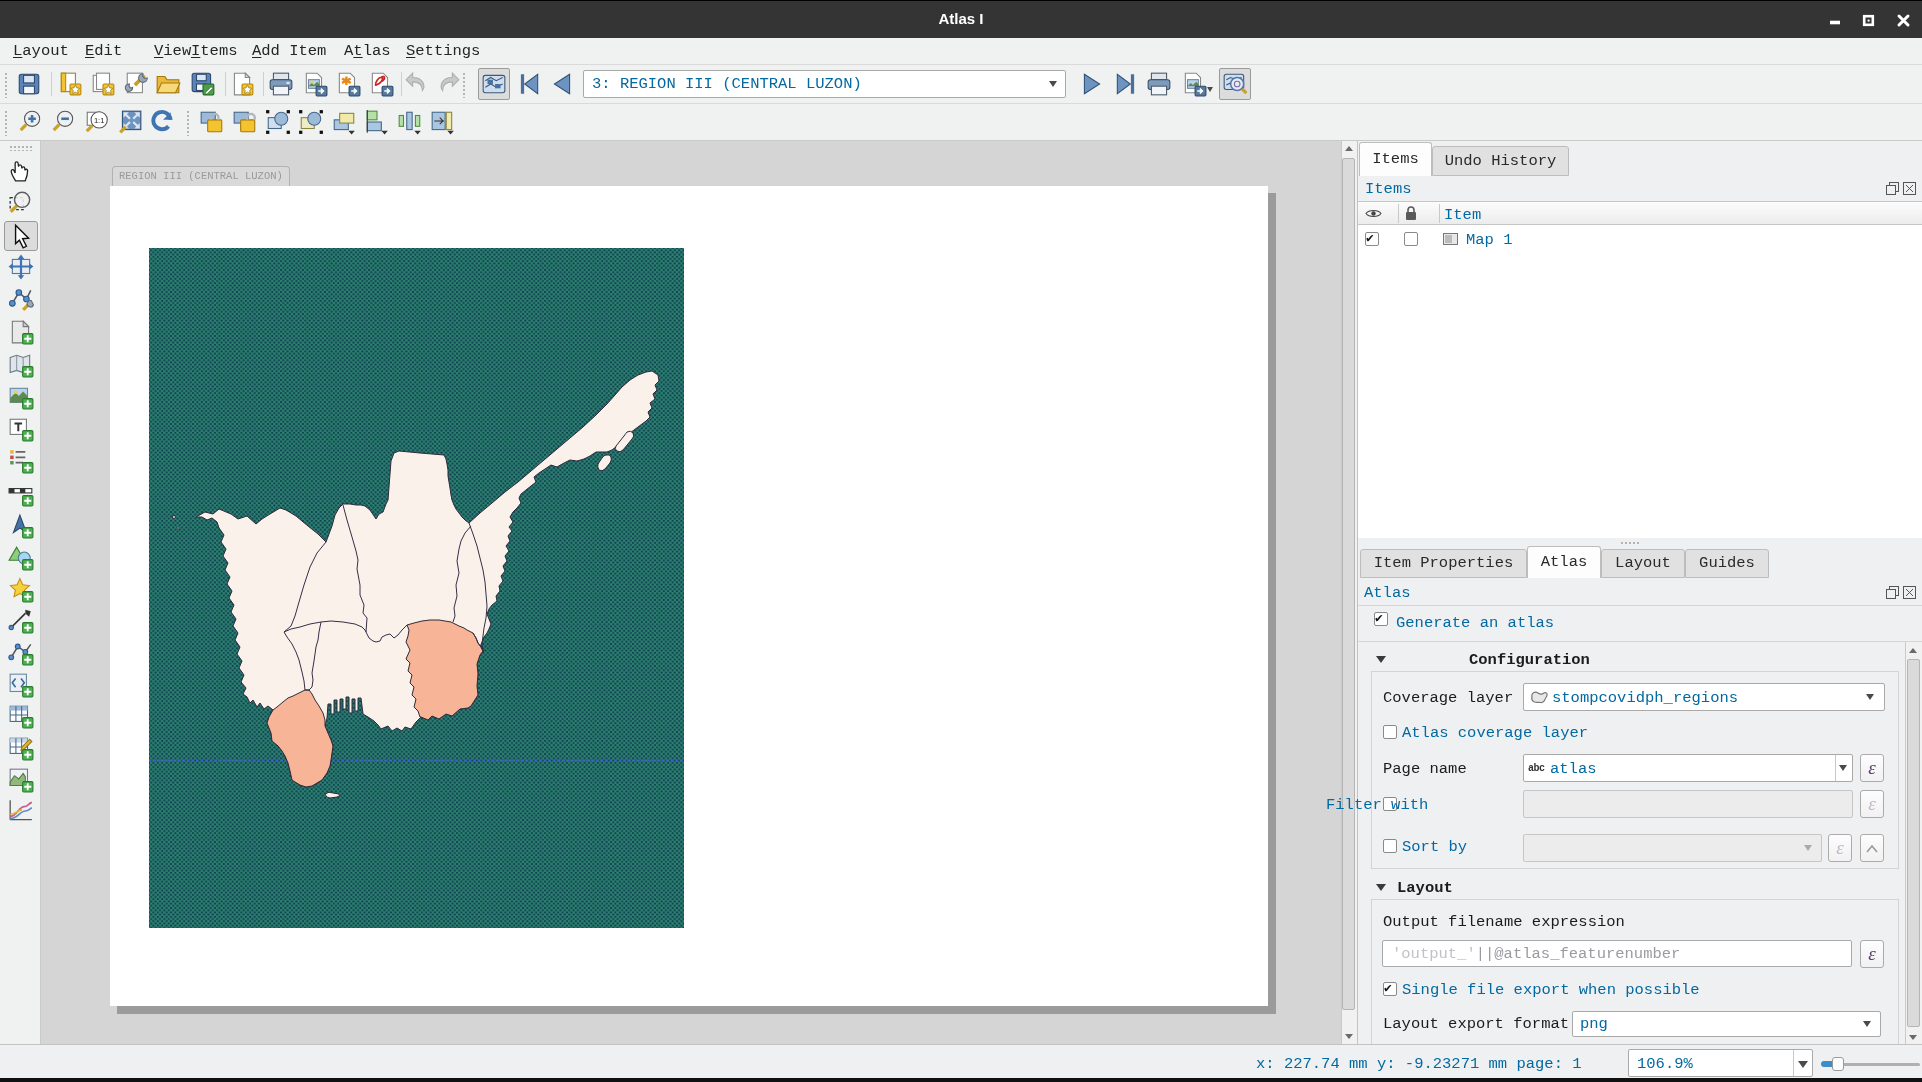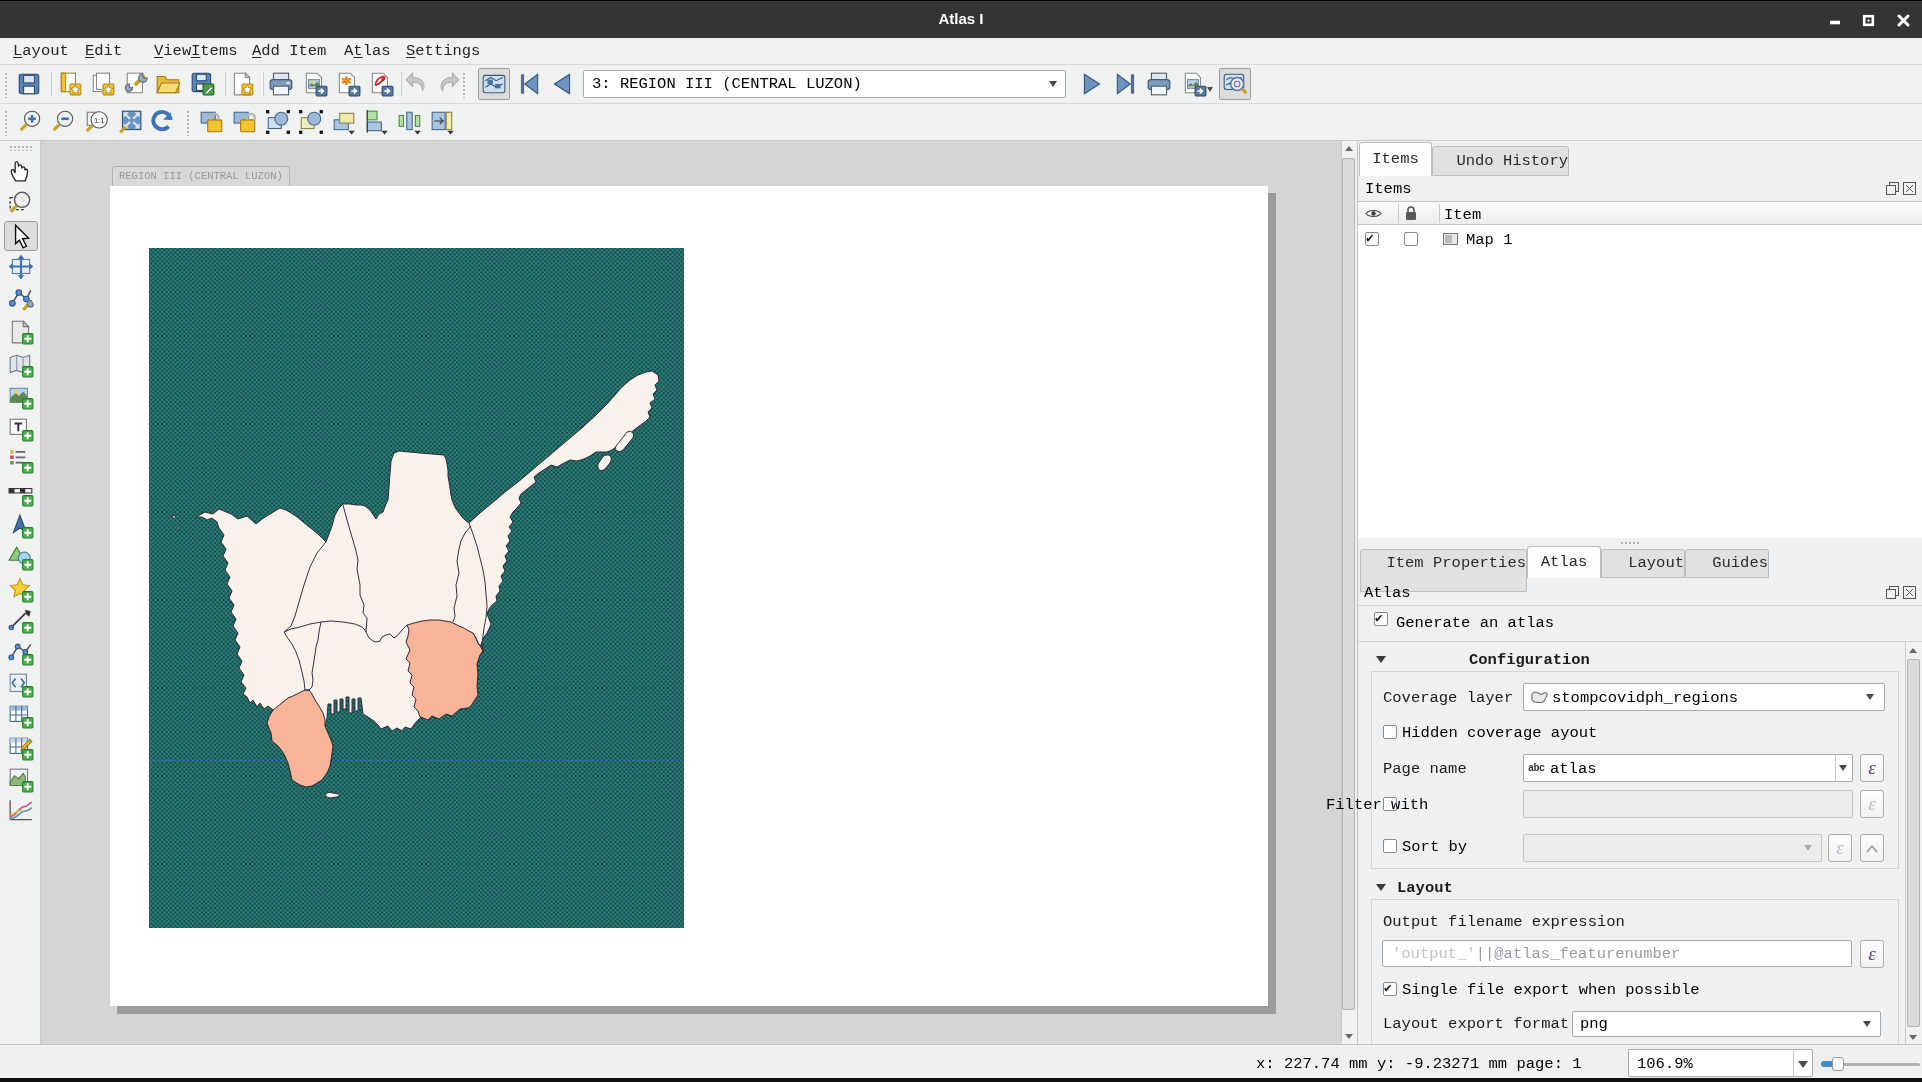--- a/index.html
+++ b/index.html
@@ -21,34 +21,34 @@
   #bottomstrip{left:0;top:1078px;width:1922px;height:4px;background:#101010;}
   #page{left:69px;top:45px;width:1158px;height:820px;background:#ffffff;}
   #shadow-r{left:1227px;top:52px;width:8px;height:821px;background:#9b9b9b;}
   #shadow-b{left:76px;top:865px;width:1159px;height:8px;background:#9b9b9b;}
   #maplabel{left:71px;top:25px;height:20px;padding:0 6px;background:#d9d9d9;border:1px solid #b2b2b2;border-bottom:none;
     border-radius:4px 4px 0 0;font-size:10.5px;line-height:19px;color:#9a9a9a;box-sizing:border-box;}
   #mapsvg{left:108px;top:107px;}
   .sepdots{position:absolute;width:5px;height:26px;
     background-image:radial-gradient(circle,#b4b4b4 1px,transparent 1.2px);background-size:4px 4px;}
   .vline{position:absolute;width:1px;background:#cfcfcf;}
-  .mono{font-size:15.5px;color:#000000;}
+  .mono{font-size:15.5px;color:#0369a1;}
   .chk{position:absolute;width:14px;height:14px;background:#fff;border:1px solid #8a8a8a;box-sizing:border-box;border-radius:2px;}
   .chk.on::after{content:"✔";position:absolute;left:0px;top:-3px;font-size:13px;color:#111;font-weight:bold;}
   .combo{position:absolute;background:#fff;border:1px solid #a9a9a9;border-radius:2px;box-sizing:border-box;}
   .carr{position:absolute;width:0;height:0;border-left:4.5px solid transparent;border-right:4.5px solid transparent;border-top:6px solid #4a4a4a;}
   .ebtn{position:absolute;width:24px;height:28px;background:linear-gradient(#fdfdfd,#f1f1f1);border:1px solid #ababab;
     border-radius:3px;box-sizing:border-box;text-align:center;}
   .ebtn span{font-family:"Liberation Serif",serif;font-size:19px;font-style:italic;color:#5b3f70;line-height:26px;}
   .ebtn.dis span{color:#c3b7cc;}
   .gtitle{position:absolute;font-size:15.5px;font-weight:bold;color:#1c1c1c;}
   .glabel{position:absolute;font-size:15.5px;color:#1c1c1c;}
   .gframe{position:absolute;border:1px solid #d4d4d4;box-sizing:border-box;}
   .tab{position:absolute;box-sizing:border-box;font-size:15.5px;color:#2a2a2a;text-align:center;}
-  .tab.inactive{background:#e1e1e1;border:1px solid #bdbdbd;border-radius:3px 3px 0 0;text-align:right;}
+  .tab.inactive{background:#e1e1e1;border:1px solid #bdbdbd;border-radius:3px 3px 0 0;}
   .tab.active{background:#fdfdfd;border:1px solid #bdbdbd;border-bottom:none;border-radius:3px 3px 0 0;}
 </style>
 </head>
 <body>
 <div class="abs" id="titlebar"></div>
 <div class="abs" id="title">Atlas I</div>
 
 <svg class="abs" style="left:1820px;top:8px" width="100" height="24" viewBox="0 0 100 24">
   <line x1="10" y1="14.5" x2="20" y2="14.5" stroke="#fff" stroke-width="3.6"></line>
   <rect x="44.2" y="8.2" width="8.6" height="8.6" fill="none" stroke="#fff" stroke-width="2.6"></rect>
@@ -479,21 +479,21 @@
 <div class="abs mono" style="left:1444px;top:206px">Item</div>
 <div class="chk on" style="left:1365px;top:232px"></div>
 <div class="chk" style="left:1404px;top:232px"></div>
 <svg class="abs" style="left:1443px;top:233px" width="15" height="12">
     <rect x="0.5" y="0.5" width="14" height="11" fill="#e8e8e8" stroke="#777"></rect>
     <rect x="2" y="2" width="7" height="8" fill="#bbb"></rect>
   </svg>
 <div class="abs mono" style="left:1466px;top:231px">Map 1</div>
 <div class="abs" style="left:1620px;top:541px;width:20px;height:5px;background-image:radial-gradient(circle,#b4b4b4 1px,transparent 1.2px);background-size:4px 4px"></div>
 
-<div class="tab inactive" style="left:1360px;top:549px;width:167px;height:43px;line-height:27px">Item Properties</div>
+<div class="tab inactive" style="left:1360px;top:549px;width:167px;height:29px;line-height:27px">Item Properties</div>
 <div class="tab active" style="left:1527px;top:546px;width:74px;height:32px;line-height:30px">Atlas</div>
 <div class="tab inactive" style="left:1601px;top:549px;width:84px;height:29px;line-height:27px">Layout</div>
 <div class="tab inactive" style="left:1685px;top:549px;width:84px;height:29px;line-height:27px">Guides</div>
 <div class="abs mono" style="left:1364px;top:584px">Atlas</div>
 <svg class="abs" style="left:1886px;top:586px" width="13" height="13" viewBox="0 0 13 13">
     <rect x="3.5" y="0.5" width="9" height="9" fill="none" stroke="#555"></rect>
     <rect x="0.5" y="3.5" width="9" height="9" fill="#eff0f1" stroke="#555"></rect>
   </svg>
 <svg class="abs" style="left:1903px;top:586px" width="13" height="13" viewBox="0 0 13 13">
     <rect x="0.5" y="0.5" width="12" height="12" fill="none" stroke="#555"></rect>
@@ -519,21 +519,21 @@
 <div class="gtitle" style="left:1469px;top:651px">Configuration</div>
 <div class="gframe" style="left:1371px;top:671px;width:528px;height:198px"></div>
 <div class="glabel" style="left:1383px;top:689px">Coverage layer</div>
 <div class="combo" style="left:1523px;top:683px;width:362px;height:28px"></div>
 <svg class="abs" style="left:1530px;top:690px" width="18" height="14" viewBox="0 0 18 14">
     <path d="M2 7 C1 3 5 1 8 3 C10 4.5 12 4.5 14 3 C17 1.5 18 5 16 7.5 C14 10 15 13 11 12.5 C8 12 7 13 4.5 12 C1.5 11 1.5 9 2 7z" fill="#e8e8e8" stroke="#777" stroke-width="1.2"></path>
   </svg>
 <div class="abs mono" style="left:1552px;top:689px">stompcovidph_regions</div>
 <div class="carr" style="left:1866px;top:694px"></div>
 <div class="chk" style="left:1383px;top:725px"></div>
-<div class="abs mono" style="left:1402px;top:724px">Hidden coverage ayout</div>
+<div class="abs mono" style="left:1402px;top:724px">Atlas coverage layer</div>
 <div class="glabel" style="left:1383px;top:760px">Page name</div>
 <div class="combo" style="left:1523px;top:754px;width:330px;height:28px"></div>
 <div class="abs" style="left:1528px;top:763px;font-size:10px;font-weight:bold;color:#333;letter-spacing:-0.5px">abc</div>
 <div class="abs mono" style="left:1550px;top:760px">atlas</div>
 <div class="abs" style="left:1835px;top:755px;width:1px;height:26px;background:#c9c9c9"></div>
 <div class="carr" style="left:1839px;top:765px"></div>
 <div class="ebtn" style="left:1860px;top:754px"><span>ε</span></div>
 <div class="chk" style="left:1383px;top:797px"></div>
 <div class="abs mono" style="left:1326px;top:796px">Filter with</div>
 <div class="combo" style="left:1523px;top:790px;width:330px;height:28px;background:#ececec;border-color:#c6c6c6"></div>

